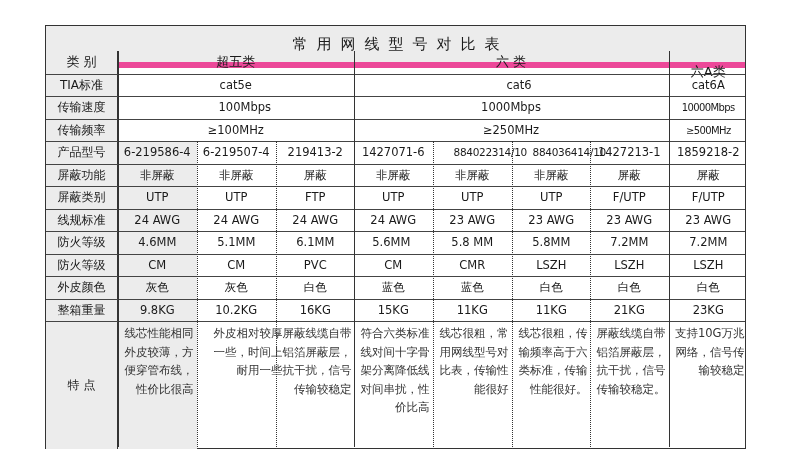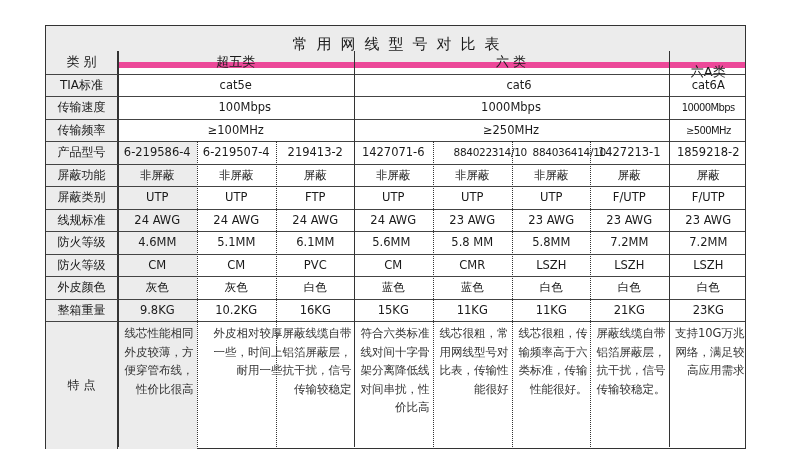--- a/index.html
+++ b/index.html
@@ -118,21 +118,21 @@
     <div class="cell " style="left: 544px; top: 273px; width: 78.5px; height: 22.5px;">21KG</div>
     <div class="cell feat" style="left: 544px; top: 295px; width: 78.5px; height: 128px;">屏蔽线缆自带铝箔屏蔽层，抗干扰，信号传输较稳定。</div>
     <div class="cell " style="left: 623px; top: 115px; width: 78.5px; height: 22.5px;">1859218-2</div>
     <div class="cell " style="left: 623px; top: 138px; width: 78.5px; height: 22.5px;">屏蔽</div>
     <div class="cell " style="left: 623px; top: 160px; width: 78.5px; height: 22.5px;">F/UTP</div>
     <div class="cell " style="left: 623px; top: 183px; width: 78.5px; height: 22.5px;">23 AWG</div>
     <div class="cell " style="left: 623px; top: 205px; width: 78.5px; height: 22.5px;">7.2MM</div>
     <div class="cell " style="left: 623px; top: 228px; width: 78.5px; height: 22.5px;">LSZH</div>
     <div class="cell " style="left: 623px; top: 250px; width: 78.5px; height: 22.5px;">白色</div>
     <div class="cell " style="left: 623px; top: 273px; width: 78.5px; height: 22.5px;">23KG</div>
-    <div class="cell feat" style="left: 623px; top: 295px; width: 78.5px; height: 128px;">支持10G万兆网络，满足较高应用需求</div>
+    <div class="cell feat" style="left: 623px; top: 295px; width: 78.5px; height: 128px;">支持10G万兆网络，信号传输较稳定</div>
     <div class="hline" style="top: 48px;"></div>
     <div class="hline" style="top: 70px;"></div>
     <div class="hline" style="top: 93px;"></div>
     <div class="hline" style="top: 115px;"></div>
     <div class="hline" style="top: 138px;"></div>
     <div class="hline" style="top: 160px;"></div>
     <div class="hline" style="top: 183px;"></div>
     <div class="hline" style="top: 205px;"></div>
     <div class="hline" style="top: 228px;"></div>
     <div class="hline" style="top: 250px;"></div>

